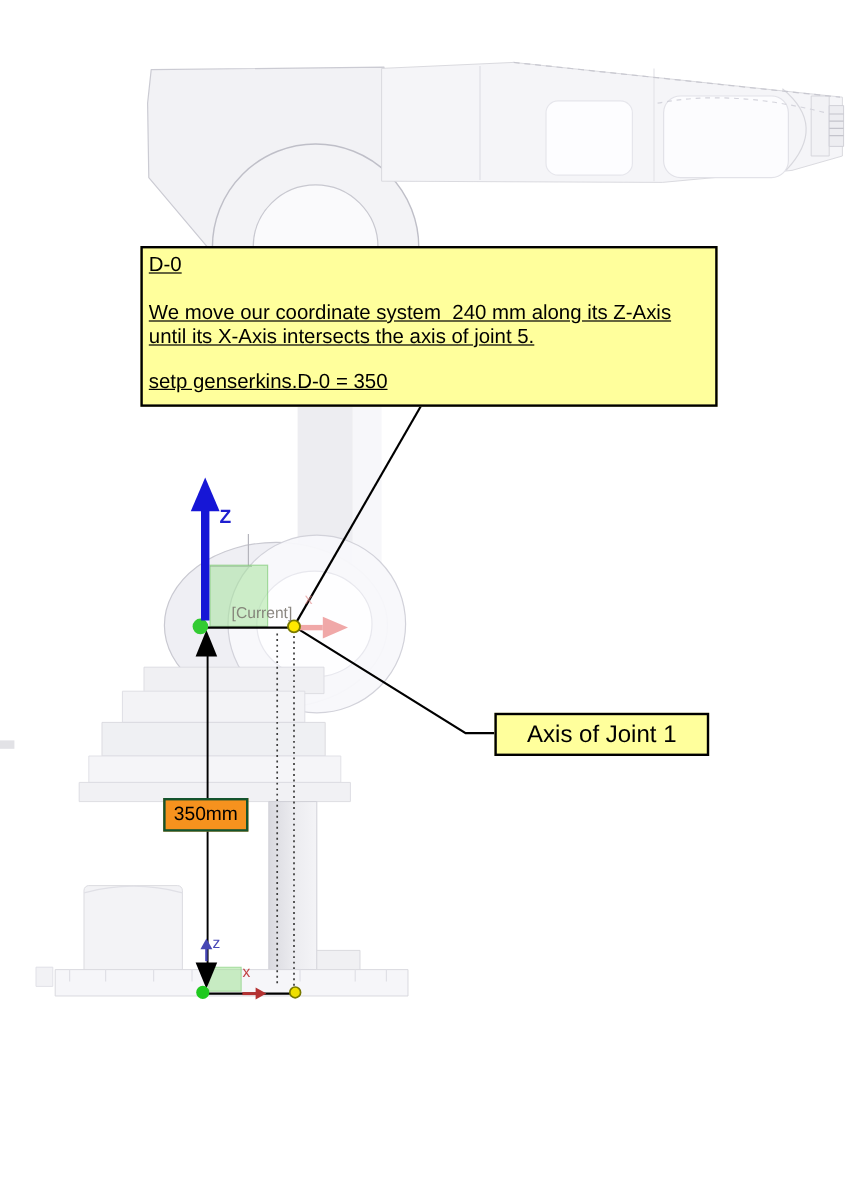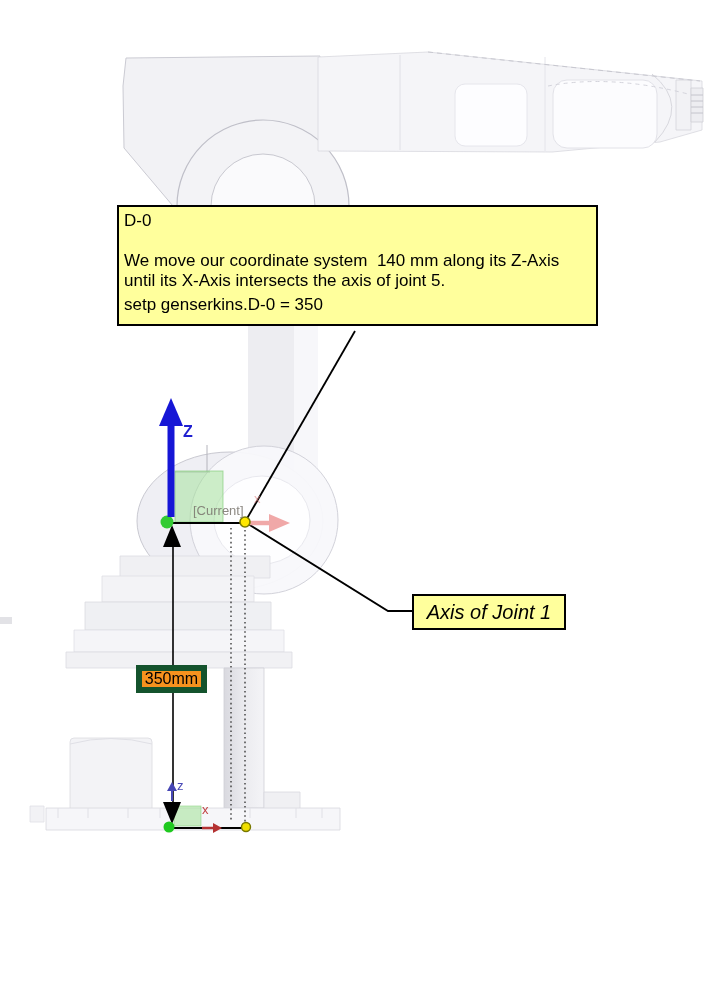--- a/index.html
+++ b/index.html
@@ -5,35 +5,35 @@
   html,body{margin:0;padding:0;background:#ffffff;}
   .stage{
     position:relative;width:707px;height:1000px;background:#ffffff;overflow:hidden;
     font-family:"Liberation Sans",sans-serif;color:#000;
   }
   .layer{position:absolute;left:0;top:0;}
   
   .callout{
     position:absolute;left:117px;top:205px;width:481px;box-sizing:border-box;
     background:#FFFF9C;border:2px solid #000;
-    padding:4px 6px 9px 5px;font-size:17px;line-height:20px;
+    padding:4px 6px 9px 5px;font-size:17px;line-height:20px;text-decoration:underline;
   }
   .c-title{margin-bottom:20px;white-space:pre;}
   .c-line{white-space:pre;}
-  .c-cmd{margin-top:4px;white-space:pre;}
+  .c-cmd{margin-top:17px;white-space:pre;}
   
   .joint-label{
-    position:absolute;left:412px;top:594px;width:154px;height:36px;box-sizing:border-box;
+    position:absolute;left:412px;top:594px;width:179px;height:36px;box-sizing:border-box;
     background:#FFFF9C;border:2px solid #000;display:flex;align-items:center;justify-content:center;
-    font-size:20px;white-space:pre;font-style:italic;
+    font-size:20px;white-space:pre;
   }
   
   .dim-label{
     position:absolute;left:136px;top:665px;width:71px;height:28px;box-sizing:border-box;
-    background:#F6921E;border:6px solid #14532d;display:flex;align-items:center;justify-content:center;
+    background:#F6921E;border:2px solid #14532d;display:flex;align-items:center;justify-content:center;
     font-size:16px;white-space:pre;
   }
   .current-label{position:absolute;left:193px;top:503px;font-size:13px;color:rgba(120,115,108,0.85);white-space:pre;}
   .z-label{position:absolute;left:183px;top:423px;font-size:16px;font-weight:bold;color:#1F1FD0;white-space:pre;}
   .faded-x-label{position:absolute;left:254px;top:491px;font-size:13px;color:rgba(225,130,130,0.6);white-space:pre;}
   .base-z-label{position:absolute;left:177px;top:778px;font-size:13px;color:#4848B6;white-space:pre;}
   .base-x-label{position:absolute;left:202px;top:802px;font-size:13px;color:#C24444;white-space:pre;}
 </style>
 </head>
 <body>
@@ -115,21 +115,21 @@
       <line x1="169" y1="828" x2="246" y2="828" stroke="#000" stroke-width="2"></line>
       <line x1="202" y1="828" x2="214" y2="828" stroke="#B43232" stroke-width="2.5"></line>
       <polygon points="222,828 213,823 213,833" fill="#B43232"></polygon>
       <circle cx="169" cy="827" r="5.5" fill="#1FC91F"></circle>
       <circle cx="246" cy="827" r="4.5" fill="#EFDF00" stroke="#787800" stroke-width="1.4"></circle>
     </g>
   </svg>
 
   <div class="callout">
     <div class="c-title">D-0</div>
-    <div class="c-line">We move our coordinate system  140 mm along its Z-Axis</div>
+    <div class="c-line">We move our coordinate system  240 mm along its Z-Axis</div>
     <div class="c-line">until its X-Axis intersects the axis of joint 5.</div>
     <div class="c-cmd">setp genserkins.D-0 = 350</div>
   </div>
 
   <div class="joint-label">Axis of Joint 1</div>
   <div class="dim-label">350mm</div>
   <div class="current-label">[Current]</div>
   <div class="z-label">Z</div>
   <div class="faded-x-label">x</div>
   <div class="base-z-label">z</div>

